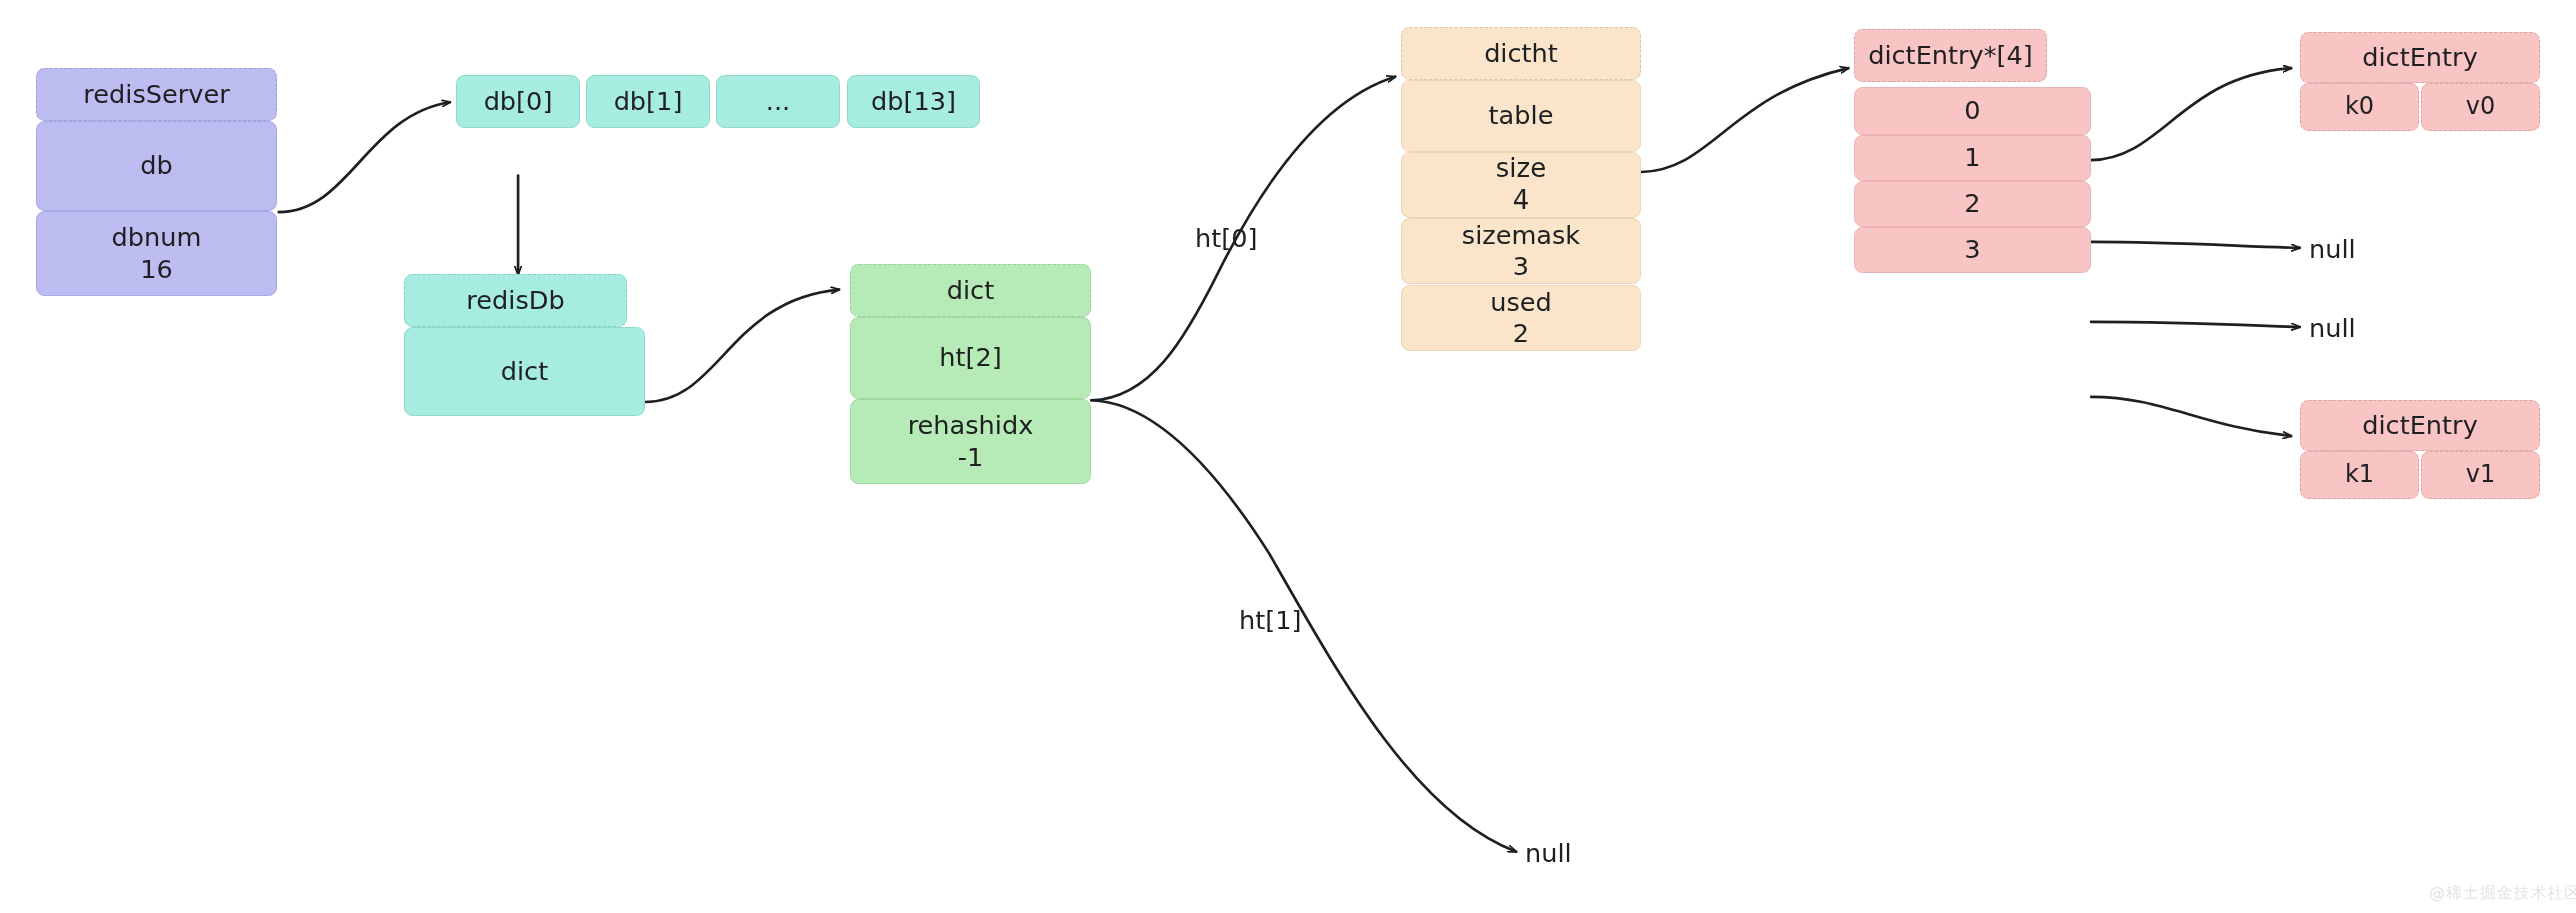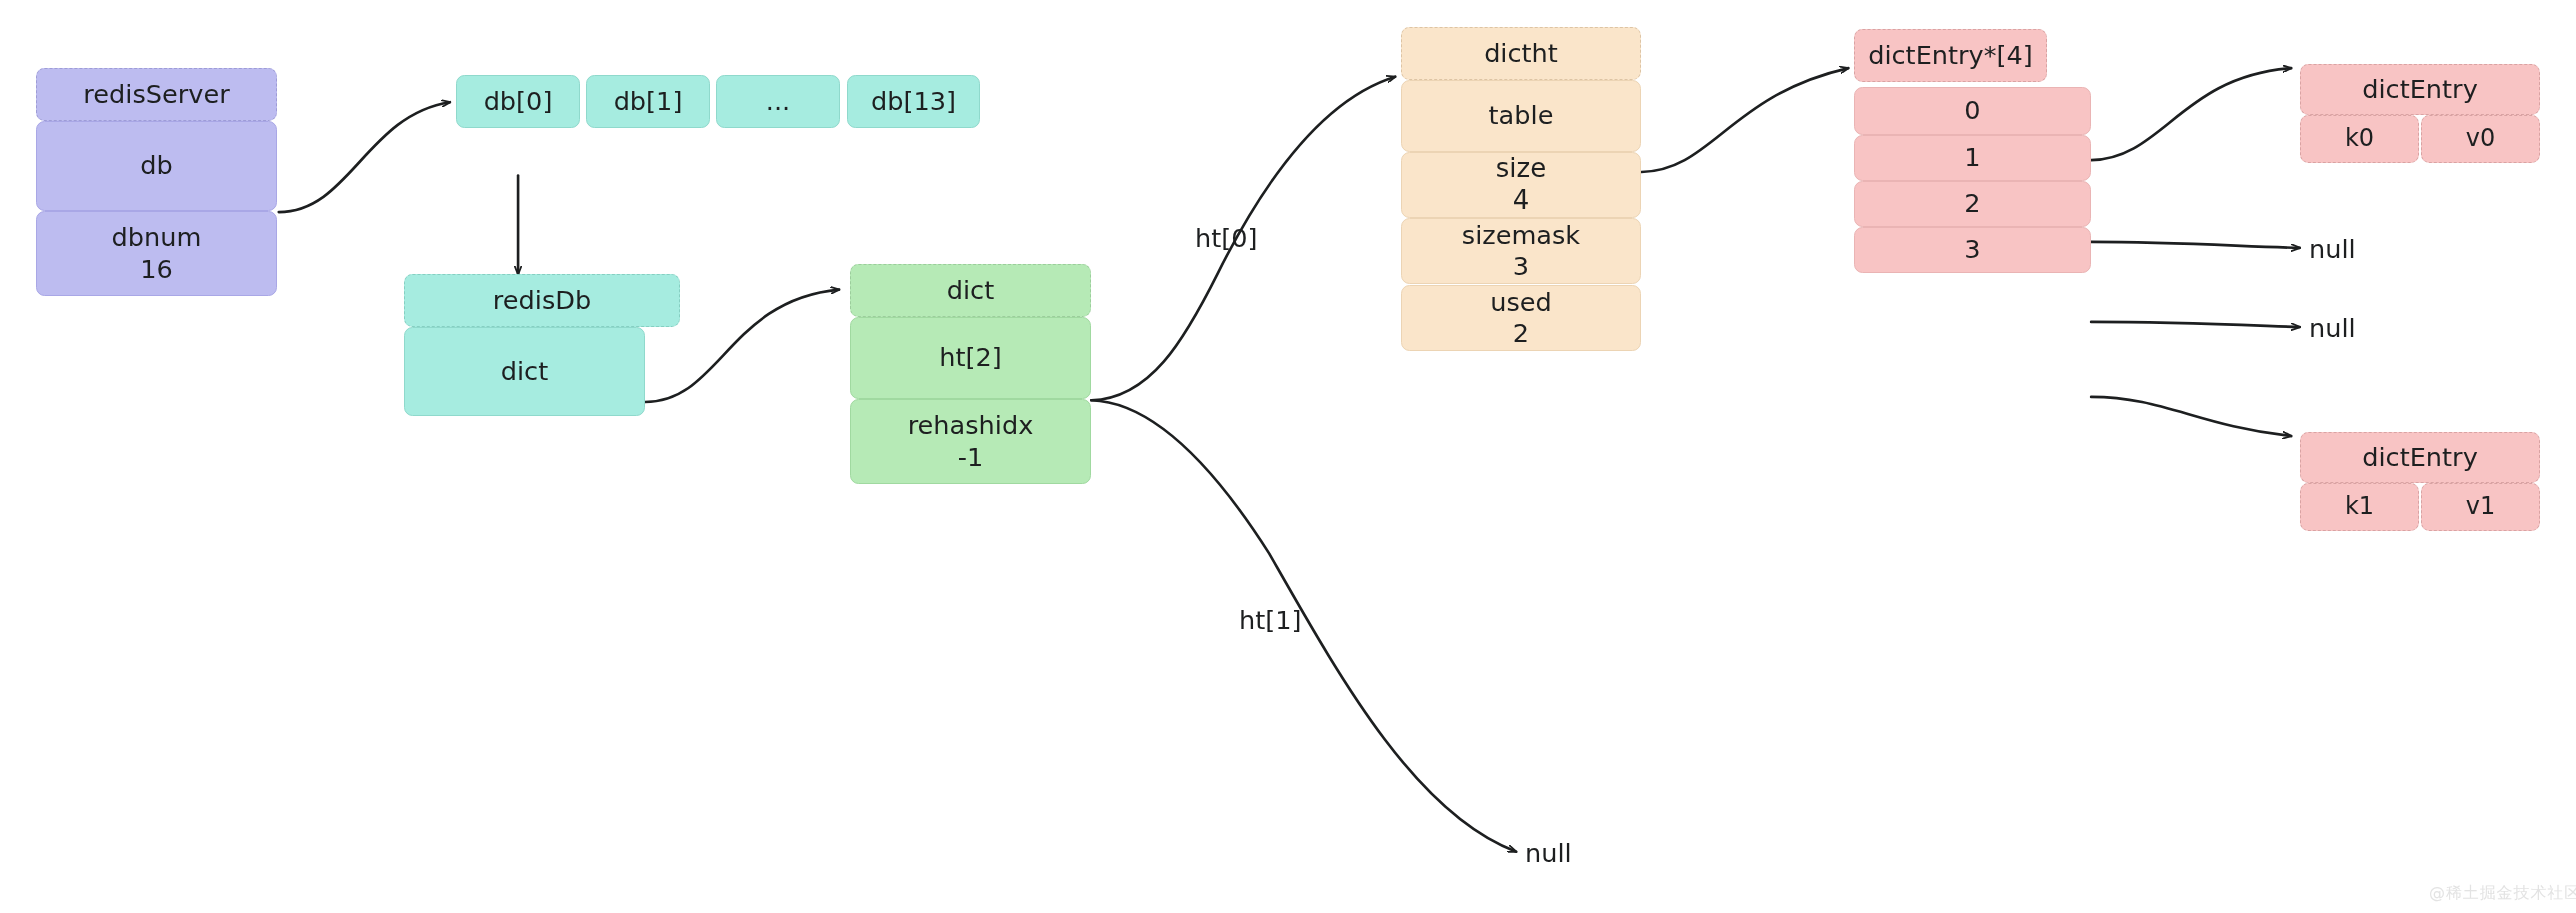--- a/index.html
+++ b/index.html
@@ -40,21 +40,21 @@
   .purple      { background:#bdbcf0; border:1.7px solid #a9a7e6; }
   .purple-hdr  { background:#bdbcf0; border:1.7px dashed #9e9cd6;text-align:right; }
   .cyan        { background:#a6ece0; border:1.7px solid #8fd9cc; }
   .cyan-hdr    { background:#a6ece0; border:1.7px dashed #86cfc2; }
   .green       { background:#b6eab6; border:1.7px solid #a0d9a0; }
   .green-hdr   { background:#b6eab6; border:1.7px dashed #9ccd9c; }
   .orange      { background:#fae5ca; border:1.7px solid #ecd4b4; }
   .orange-hdr  { background:#fae5ca; border:1.7px dashed #ddc4a4; }
   .red         { background:#f8c4c4; border:1.7px solid #eab4b4; }
   .red-hdr     { background:#f8c4c4; border:1.7px dashed #d9a3a3; }
-  .red-dashed  { background:#f8c4c4; border:1.7px dashed #d9a3a3;margin-top:32px; }
+  .red-dashed  { background:#f8c4c4; border:1.7px dashed #d9a3a3; }
 
   .lbl{
     position:absolute;
     color:#1d1f20;
     white-space:nowrap;
   }
   .watermark{
     position:absolute;
     color:#e3e3e3;
     font-size:16px;
@@ -114,21 +114,21 @@
   <div class="node cyan" style="left:586px; top:75px; width:124px; height:53px; font-size:25.6px;">
     <span>db[1]</span>
   </div>
   <div class="node cyan" style="left:716px; top:75px; width:124px; height:53px; font-size:25.6px;">
     <span>...</span>
   </div>
   <div class="node cyan" style="left:847px; top:75px; width:133px; height:53px; font-size:25.6px;">
     <span>db[13]</span>
   </div>
 
-  <div class="node cyan-hdr" style="left:404px; top:274px; width:276px; height:53px; font-size:25.6px;">
+  <div class="node cyan-hdr" style="left:404px; top:274px; width:223px; height:53px; font-size:25.6px;">
     <span>redisDb</span>
   </div>
   <div class="node cyan" style="left:404px; top:327px; width:241px; height:89px; font-size:25.6px;">
     <span>dict</span>
   </div>
 
   <div class="node green-hdr" style="left:850px; top:264px; width:241px; height:53px; font-size:25.6px;">
     <span>dict</span>
   </div>
   <div class="node green" style="left:850px; top:317px; width:241px; height:82px; font-size:25.6px;">

